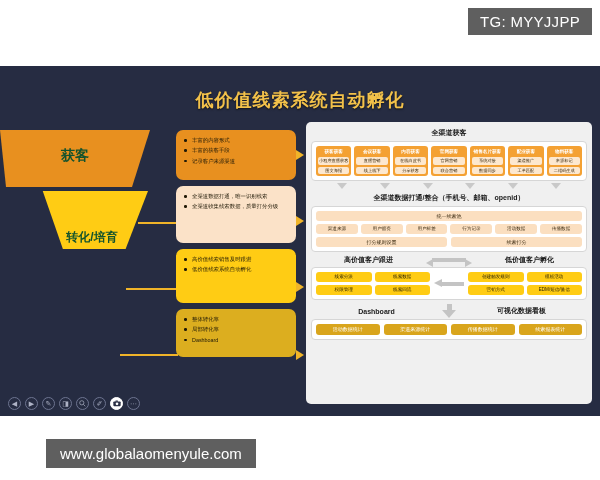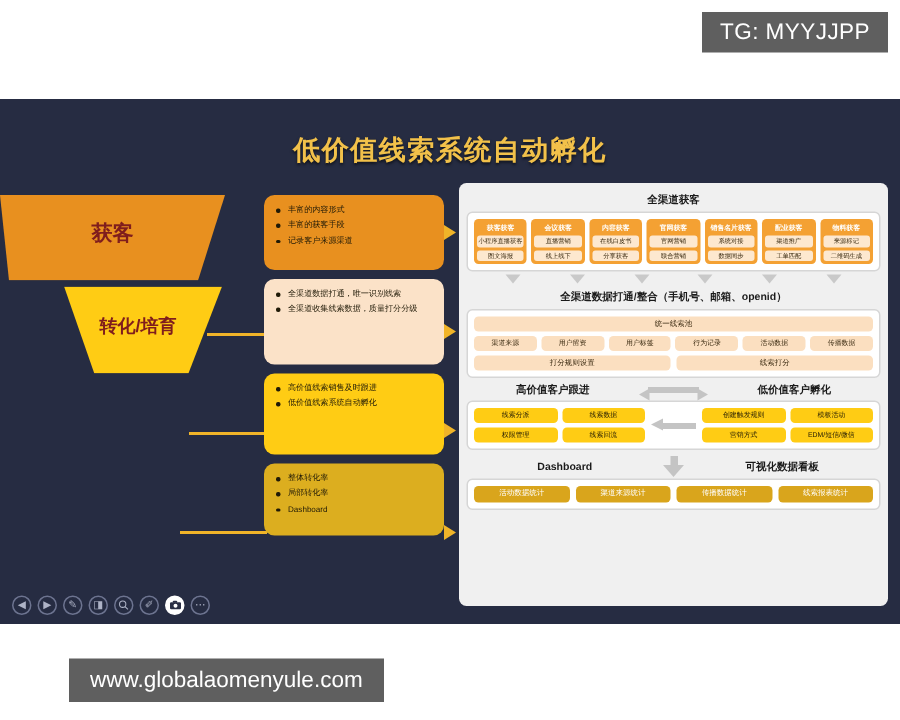--- a/index.html
+++ b/index.html
@@ -41,41 +41,42 @@
     color: #f2c14a;
     letter-spacing: 1px;
     text-shadow: 0 1px 2px rgba(0,0,0,.6);
   }
 
   
   .funnel { position: absolute; left: 0; top: 64px; width: 165px; }
   .f-stage {
     position: relative;
     display: flex; align-items: center; justify-content: center;
-    color: #7f1d1d;
+    color: #14532d;
     font-weight: bold;
     text-align: center;
   }
   .f1 {
     width: 150px; height: 57px; margin-left: 0;
     background: #e8901f;
     clip-path: polygon(0 0, 100% 0, 88% 100%, 4% 100%);
     font-size: 14px;
   }
   .f2 {
     width: 128px; height: 60px; margin: 4px 0 0 22px;
     background: #fbe2c8;
     clip-path: polygon(4% 0, 100% 0, 86% 100%, 16% 100%);
     font-size: 13px;
   }
   .f3 {
     width: 112px; height: 58px; margin: 4px 0 0 36px;
     background: #ffcc14;
     clip-path: polygon(6% 0, 100% 0, 80% 100%, 24% 100%);
     font-size: 12px;
+    align-items: flex-end;
   }
   .f4 {
     width: 86px; height: 52px; margin: 4px 0 0 52px;
     background: #e8b324;
     clip-path: polygon(4% 0, 100% 0, 66% 100%, 34% 100%);
     font-size: 12px;
   }
   .f-stage span { position: relative; top: -3px; }
 
   

